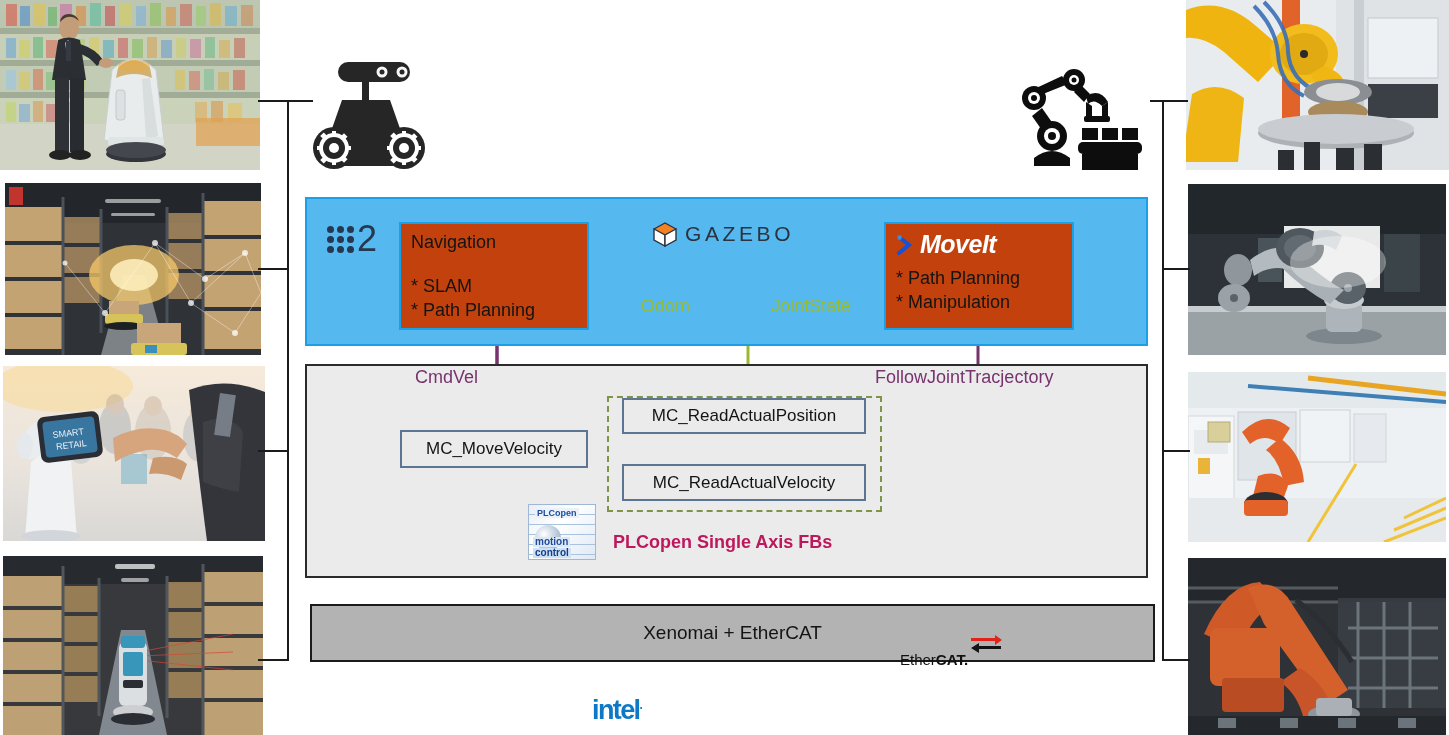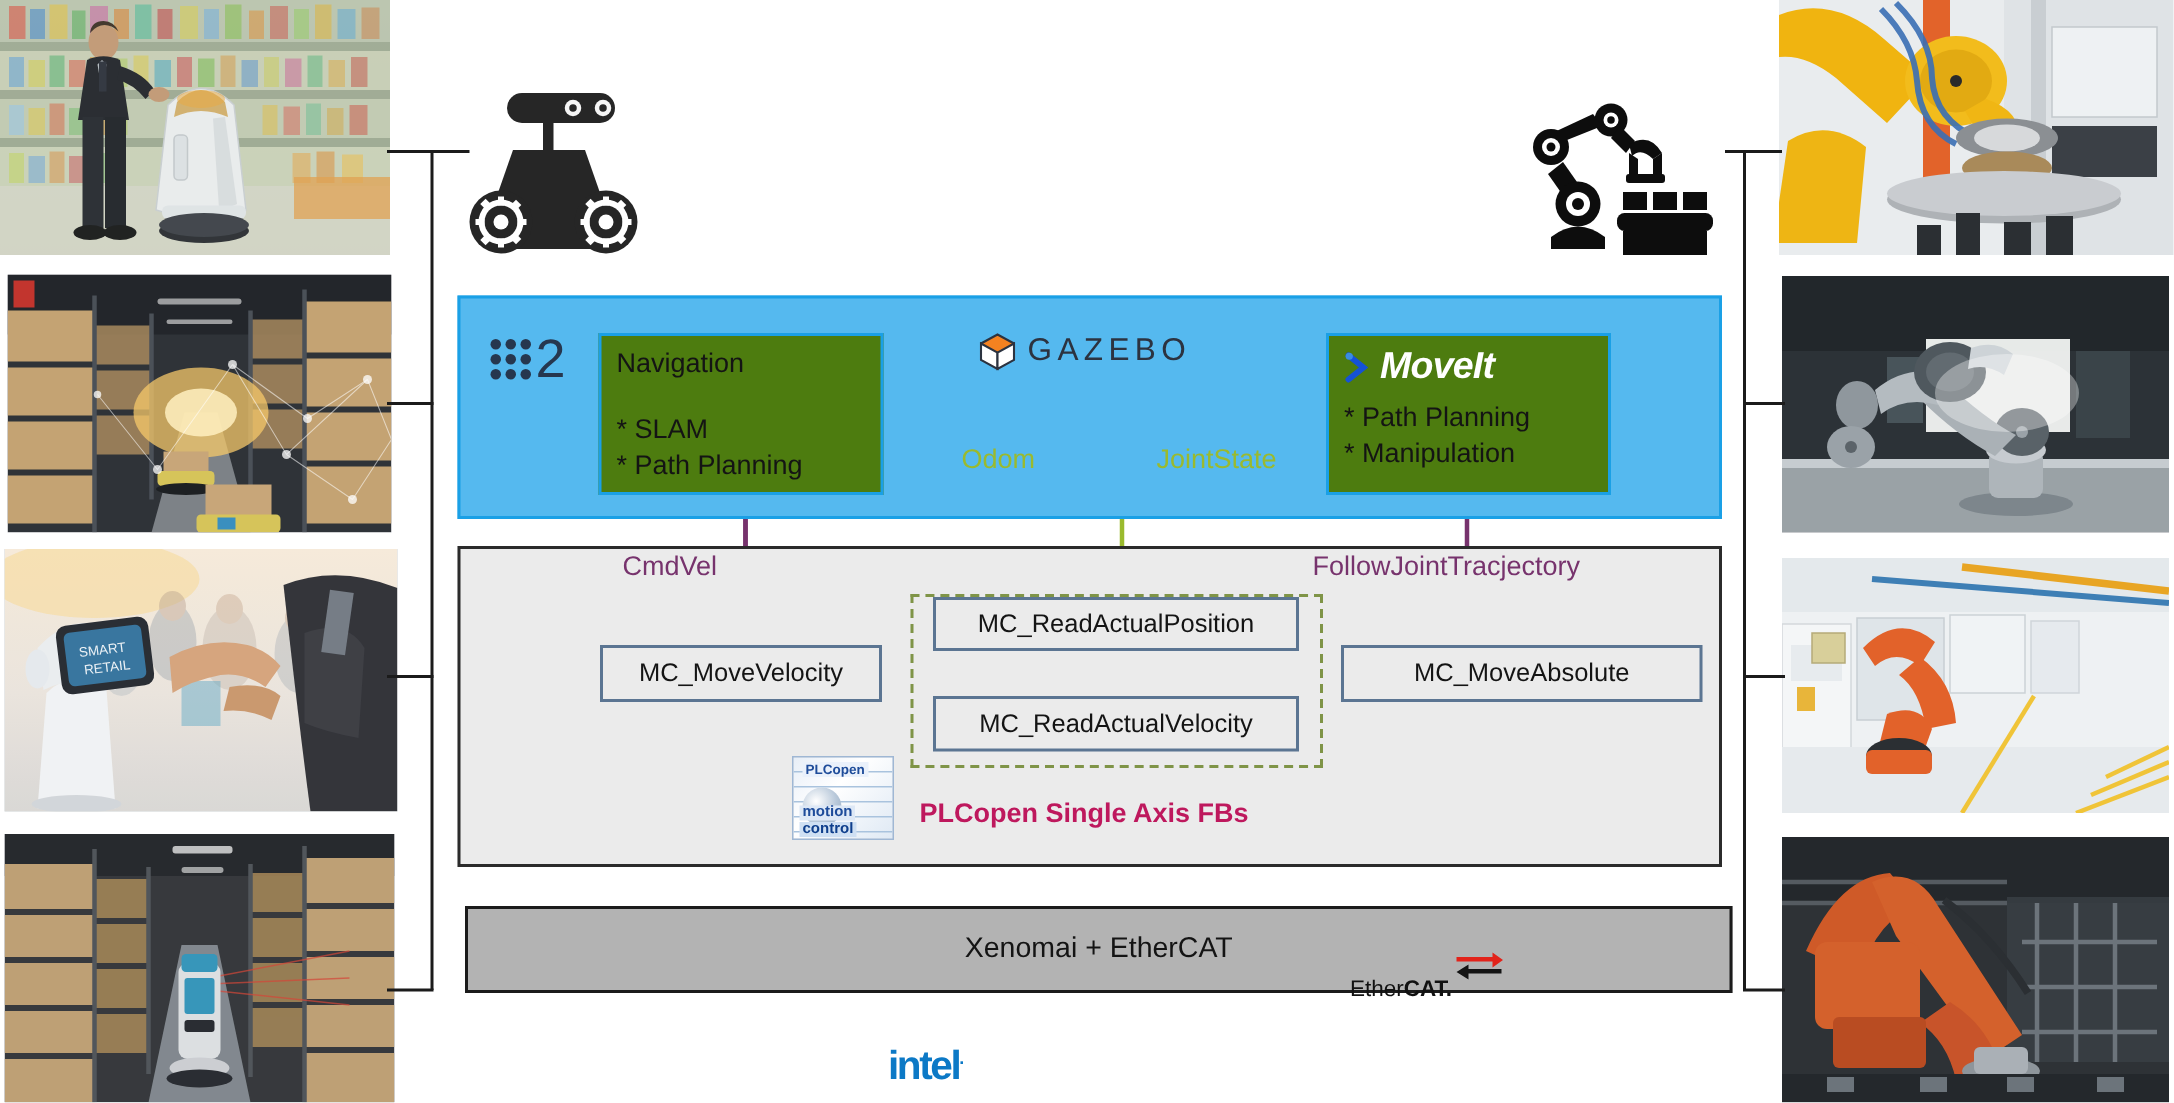--- a/index.html
+++ b/index.html
@@ -39,21 +39,21 @@
     position: absolute;
     display: flex; align-items: center; gap: 3px;
     color: #26374f;
   }
   .ros-dots { display: grid; grid-template-columns: repeat(3, 7px); grid-gap: 3px; }
   .ros-dots i { display: block; width: 7px; height: 7px; border-radius: 50%; background: #26374f; }
   .ros-two { font-size: 36px; font-weight: 300; line-height: 1; color: #26374f; letter-spacing: -1px; }
 
   .sub-box {
     position: absolute;
-    background: #4d7c0f;
+    background: #c2410c;
     border: 2px solid #1aa0e6;
     padding: 8px 10px 6px 10px;
   }
   .sub-title { font-size: 18px; color: #141414; }
   .sub-list { font-size: 18px; color: #141414; line-height: 1.32; }
 
   .moveit-logo { display: flex; align-items: center; gap: 4px; }
   .moveit-word {
     font-size: 25px; font-weight: bold; font-style: italic;
     color: #ffffff; letter-spacing: -0.5px; line-height: 1;
@@ -738,23 +738,20 @@
   </div>
 
   <div class="fb-box" style="left:622px;top:398px;width:244px;height:36px;">
     <span>MC_ReadActualPosition</span>
   </div>
 
   <div class="fb-box" style="left:622px;top:464px;width:244px;height:37px;">
     <span>MC_ReadActualVelocity</span>
   </div>
 
-  <div class="fb-box" style="left:894px;top:430px;width:241px;height:38px;">
-    <span>MC_MoveAbsolute</span>
-  </div>
 
   <div class="plcopen-logo" style="left:528px;top:504px;width:68px;height:56px;">
     <div class="pl-stripe" style="top:9px;"></div>
     <div class="pl-stripe" style="top:19px;"></div>
     <div class="pl-stripe" style="top:29px;"></div>
     <div class="pl-stripe" style="top:39px;"></div>
     <div class="pl-stripe" style="top:49px;"></div>
     <div class="pl-swirl"></div>
     <span class="pl-top">PLCopen</span>
     <span class="pl-m">motion</span>

